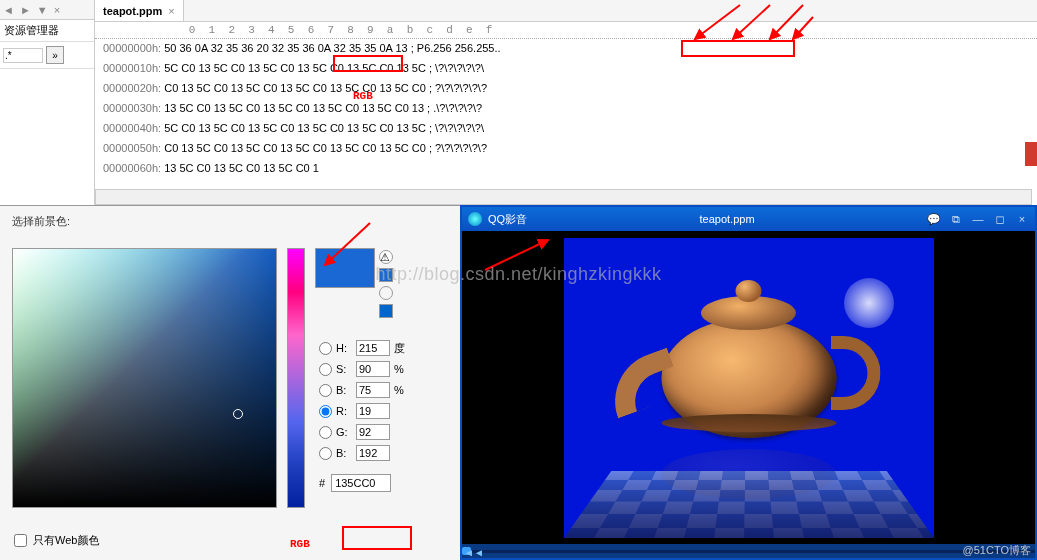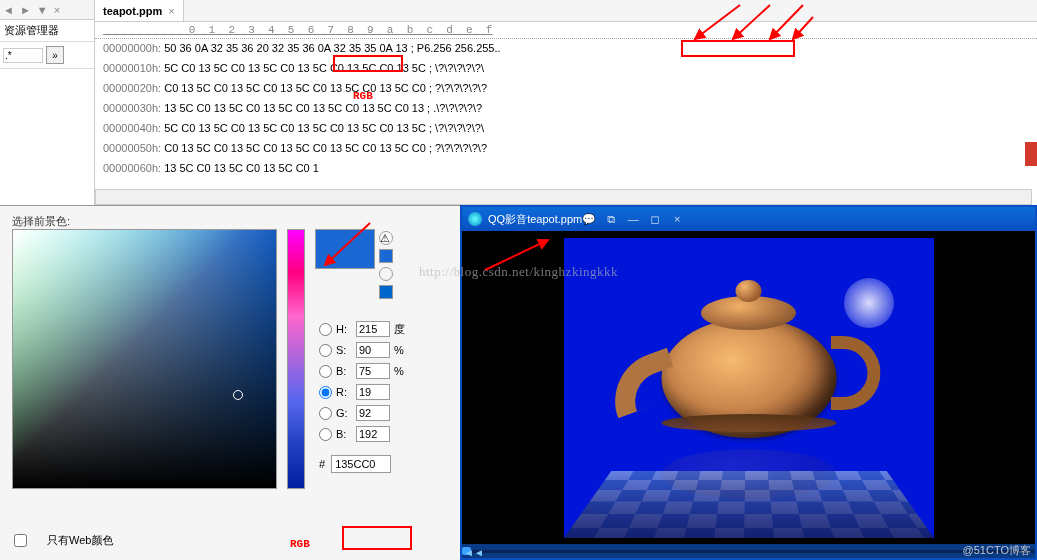--- a/index.html
+++ b/index.html
@@ -8,70 +8,70 @@
 .left-pane{width:95px;background:#fff;border-right:1px solid #ccc;font-size:11px}
 .lp-tabs{display:flex;background:#f5f5f5;border-bottom:1px solid #ccc;height:20px;align-items:center}
 .lp-tabs span{padding:0 3px;color:#888}
 .lp-head{padding:4px 3px;display:flex;align-items:center;gap:3px;border-bottom:1px solid #ddd}
 .lp-head input{width:40px;font-size:10px;border:1px solid #ccc;padding:1px}
 .lp-head button{width:18px;height:18px;font-size:10px;border:1px solid #999;background:#f0f0f0}
 .hex-pane{flex:1;background:#fff;font-size:11px;position:relative}
 .tab-bar{display:flex;background:#f5f5f5;height:22px;border-bottom:1px solid #ccc}
 .tab{display:flex;align-items:center;padding:0 8px;background:#fff;border-right:1px solid #ccc;font-weight:bold;gap:6px}
 .tab .x{color:#888;font-weight:normal}
-.hex-header{font-family:"Courier New",monospace;color:#888;padding:2px 0 2px 8px;white-space:pre;border-bottom:1px dotted #aaa;text-decoration:underline}
+.hex-header{font-family:"Courier New",monospace;color:#888;padding:2px 0 2px 8px;white-space:pre;border-bottom:1px dotted #aaa;}
 .hex-body{font-family:"Courier New",monospace;padding:0 0 0 8px;white-space:pre;line-height:19px;color:#000}
 .addr{color:#777}
 .ascii{color:#000}
 .box-red{position:absolute;border:2px solid red;pointer-events:none}
 .rgb-label{position:absolute;color:red;font-family:"Courier New",monospace;font-size:11px;font-weight:bold}
 .arrow-r{position:absolute;pointer-events:none}
 .scroll-h{position:absolute;left:95px;right:5px;bottom:0;height:16px;background:#f0f0f0;border:1px solid #ccc}
 .bottom{display:flex;height:355px;position:relative}
 .picker{width:460px;background:#f5f5f5;padding:8px 12px;font-size:11px;border-top:1px solid #999;position:relative}
 .pk-title{color:#555;margin-bottom:8px}
-.pk-sub{color:#333;margin-bottom:0}
+.pk-sub{color:#333;margin-bottom:19px}
 .pk-body{display:flex;gap:10px}
 .grad-main{width:265px;height:260px;background:linear-gradient(to bottom,rgba(0,0,0,0)0%,#000 100%),linear-gradient(to right,#fff 0%,#135CC0 100%);position:relative;border:1px solid #999}
 .grad-main::before{content:"";position:absolute;inset:0;background:linear-gradient(135deg,#23F26C 0%,rgba(35,242,108,0) 45%);mix-blend-mode:screen}
 .marker{position:absolute;width:10px;height:10px;border:1px solid #fff;border-radius:50%;left:220px;top:160px}
 .hue-bar{width:18px;height:260px;background:linear-gradient(to bottom,#ff00ff,#ff0080,#ff66cc,#aa66dd,#5566ee,#2040c0,#0020a0);border:1px solid #999}
 .swatches{display:flex;flex-direction:column;gap:4px}
 .sw-big{width:60px;height:40px;background:#1A68D4;border:1px solid #999}
 .sw-sm{width:14px;height:14px;border:1px solid #999}
 .controls{display:flex;flex-direction:column;gap:5px;font-size:11px;margin-left:4px}
 .crow{display:flex;align-items:center;gap:4px}
 .crow input[type=radio]{margin:0}
 .crow label{width:16px}
 .crow input[type=text]{width:34px;border:1px solid #999;padding:1px 2px;font-size:11px;text-align:left}
 .hexrow{display:flex;align-items:center;gap:6px;margin-top:8px}
 .hexrow input{width:60px;border:1px solid #999;padding:2px 3px;font-size:11px}
-.chk-row{position:absolute;bottom:12px;left:14px;display:flex;gap:20px;font-size:11px}
+.chk-row{position:absolute;bottom:12px;left:14px;display:flex;gap:6px;font-size:11px}
 .player{flex:1;background:#000;position:relative;border:2px solid #0a4fc2}
-.ptitle{height:24px;background:linear-gradient(#0c6cd8,#0a4fc2);display:flex;align-items:center;color:#fff;font-size:11px;padding:0 6px;}
+.ptitle{height:24px;background:linear-gradient(#0c6cd8,#0a4fc2);display:flex;align-items:center;color:#fff;font-size:11px;padding:0 6px;justify-content:space-between}
 .ptitle .ln{display:flex;align-items:center;gap:6px}
 .ptitle .wbtns{display:flex;gap:8px;align-items:center}
 .wbtns span{width:14px;text-align:center;color:#cde}
 .stage{position:absolute;top:24px;left:0;right:0;bottom:14px;display:flex;align-items:center;justify-content:center;background:#000}
 .render{width:370px;height:300px;background:#0015d8;position:relative;overflow:hidden}
 .floor{position:absolute;bottom:0;left:0;right:0;height:170px;
   background-image:linear-gradient(45deg,#335bd3 25%,transparent 25%,transparent 75%,#335bd3 75%),linear-gradient(45deg,#335bd3 25%,#6682e3 25%,#6682e3 75%,#335bd3 75%);
   background-size:60px 60px;background-position:0 0,30px 30px;
   transform:perspective(420px) rotateX(58deg);transform-origin:bottom center}
 .floor::after{content:"";position:absolute;inset:0;background:linear-gradient(to top,rgba(0,0,60,.65),rgba(0,0,60,0))}
 .teapot{position:absolute;left:50%;top:80px;transform:translateX(-50%)}
 .tp-body{width:175px;height:120px;border-radius:50%/50%;background:radial-gradient(ellipse at 40% 35%,#f7ba71,#c9854b 45%,#7c4825 75%,#3b2212);position:relative;box-shadow:inset -8px -8px 20px rgba(0,0,0,.6),0 2px 4px rgba(0,0,0,.4)}
 .tp-body::after{content:"";position:absolute;left:0;right:0;bottom:6px;height:18px;border-radius:50%;background:linear-gradient(#4d2e14,#7c4825);opacity:.9}
 .tp-lid{position:absolute;top:-22px;left:50%;transform:translateX(-50%);width:95px;height:34px;border-radius:50%/50%;background:radial-gradient(ellipse at 40% 30%,#f2b067,#b07442 50%,#69401f)}
 .tp-knob{position:absolute;top:-38px;left:50%;transform:translateX(-50%);width:26px;height:22px;border-radius:50%;background:radial-gradient(circle at 35% 30%,#f3b570,#9a5c2b 70%)}
 .tp-spout{position:absolute;left:-54px;top:40px;width:70px;height:50px;border:20px solid #9a5c2b;border-right:none;border-bottom:none;border-radius:60px 0 0 0;transform:rotate(-20deg);border-color:#b07442 transparent transparent #b07442}
 .tp-handle{position:absolute;right:-44px;top:18px;width:50px;height:74px;border:13px solid #9a602e;border-left:none;border-radius:0 60px 60px 0}
 .reflection{position:absolute;left:50%;bottom:14px;transform:translateX(-50%) scaleY(-.5);width:175px;height:100px;border-radius:50%;background:radial-gradient(ellipse at 40% 65%,rgba(247,186,113,.3),rgba(124,72,37,.3) 60%,transparent);opacity:.35;filter:blur(1px)}
 .light-spot{position:absolute;top:40px;right:40px;width:50px;height:50px;border-radius:50%;background:radial-gradient(circle,rgba(255,255,255,.85),rgba(255,255,255,0));}
-.wm{position:absolute;left:50%;top:264px;transform:translateX(-50%);color:rgba(180,180,180,.65);font-family:Liberation Serif, serif;font-size:13px;letter-spacing:.5px;white-space:nowrap}
+.wm{position:absolute;left:50%;top:264px;transform:translateX(-50%);color:rgba(180,180,180,.65);font-family:Liberation Sans, sans-serif;font-size:18px;letter-spacing:.5px;white-space:nowrap}
 .wm2{position:absolute;right:6px;bottom:2px;color:rgba(230,230,230,.8);font-size:11px}
 .progress{position:absolute;left:0;right:0;bottom:0;height:14px;background:#0a3a82}
 .progress .pb{position:absolute;left:0;bottom:5px;height:3px;width:100%;background:#07245a}
 .progress .ph{position:absolute;left:0;bottom:3px;width:9px;height:8px;background:#3fa2ff;border-radius:2px}
 .prog-icon{position:absolute;left:2px;bottom:0;color:#7cc7ff;font-size:10px}
 .red-close{position:absolute;right:0;top:142px;width:12px;height:24px;background:#d13a2c}
 </style>
 </head>
 <body>
 

